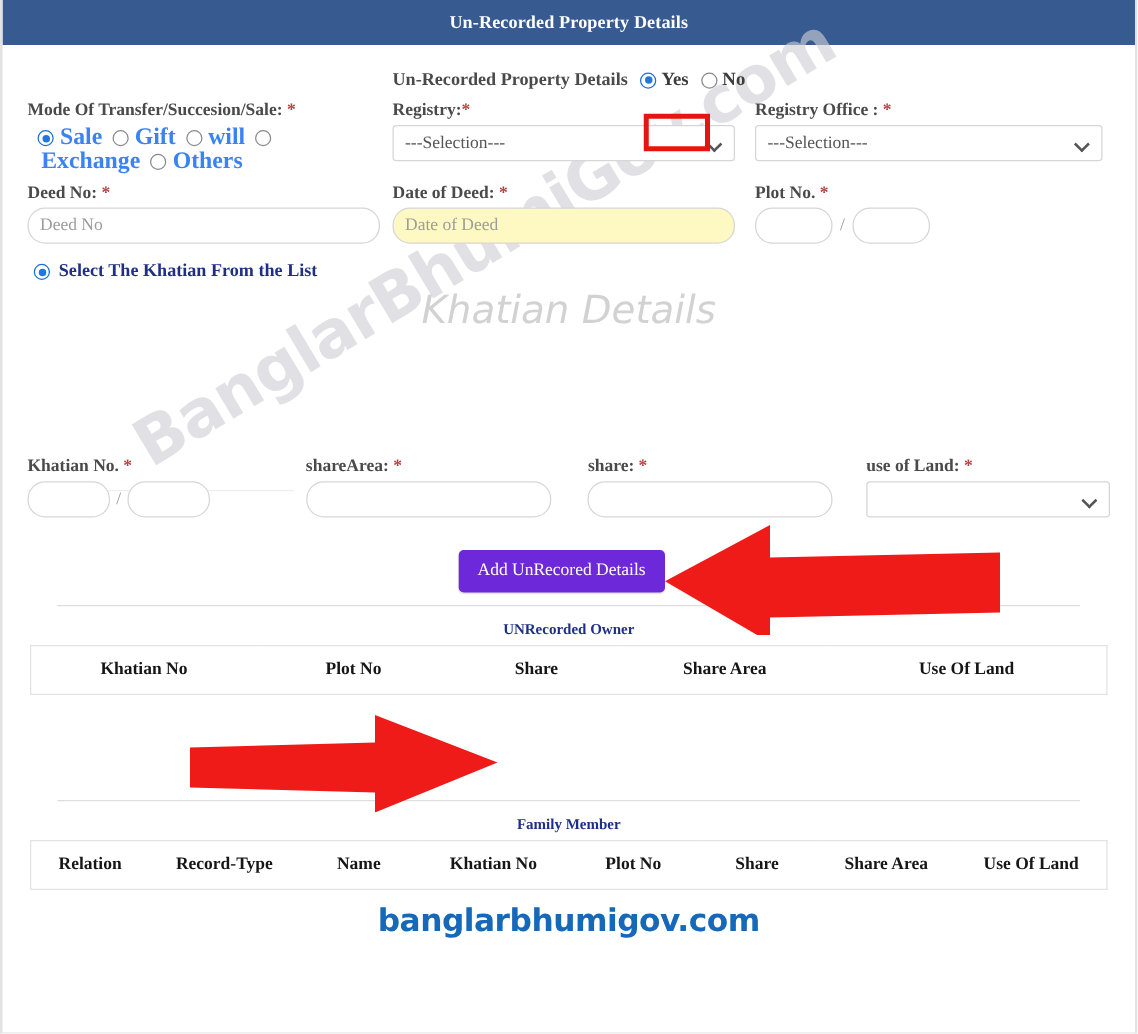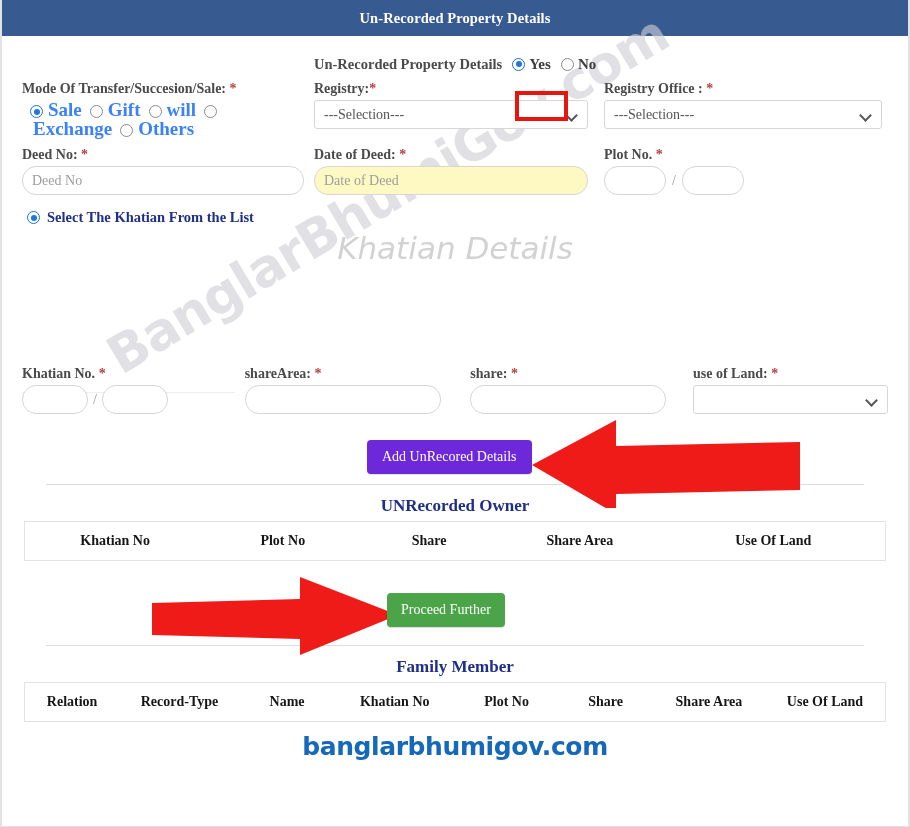--- a/index.html
+++ b/index.html
@@ -250,21 +250,21 @@
 
   .hr {
     border: none;
     border-top: 1px solid #dddddd;
     margin: 0 24px;
   }
 
   
   .tbl-title {
     text-align: center;
-    font-size: 17px;
+    font-size: 12px;
     font-weight: 700;
     color: #1f2f87;
     margin: 11px 0 5px;
   }
   table.grid {
     width: calc(100% - 4px);
     margin: 0 2px;
     border-collapse: collapse;
     border: 1px solid #e3e3e3;
   }
@@ -467,21 +467,20 @@
           <th style="width:26%">Use Of Land</th>
         </tr>
       </thead>
       <tbody></tbody>
     </table>
 
     <div class="proceed-wrap">
       <svg class="arrow arrow-right" width="250" height="78" viewBox="0 0 250 78">
         <path d="M248 38 L150 0 L150 22 L2 26 L2 58 L150 62 L150 78 Z" fill="#ee1b18"></path>
       </svg>
-      <button class="btn-proceed">Proceed Further</button>
     </div>
 
     <hr class="hr">
 
     <div class="tbl-title">Family Member</div>
     <table class="grid">
       <thead>
         <tr>
           <th style="width:11%">Relation</th>
           <th style="width:14%">Record-Type</th>

